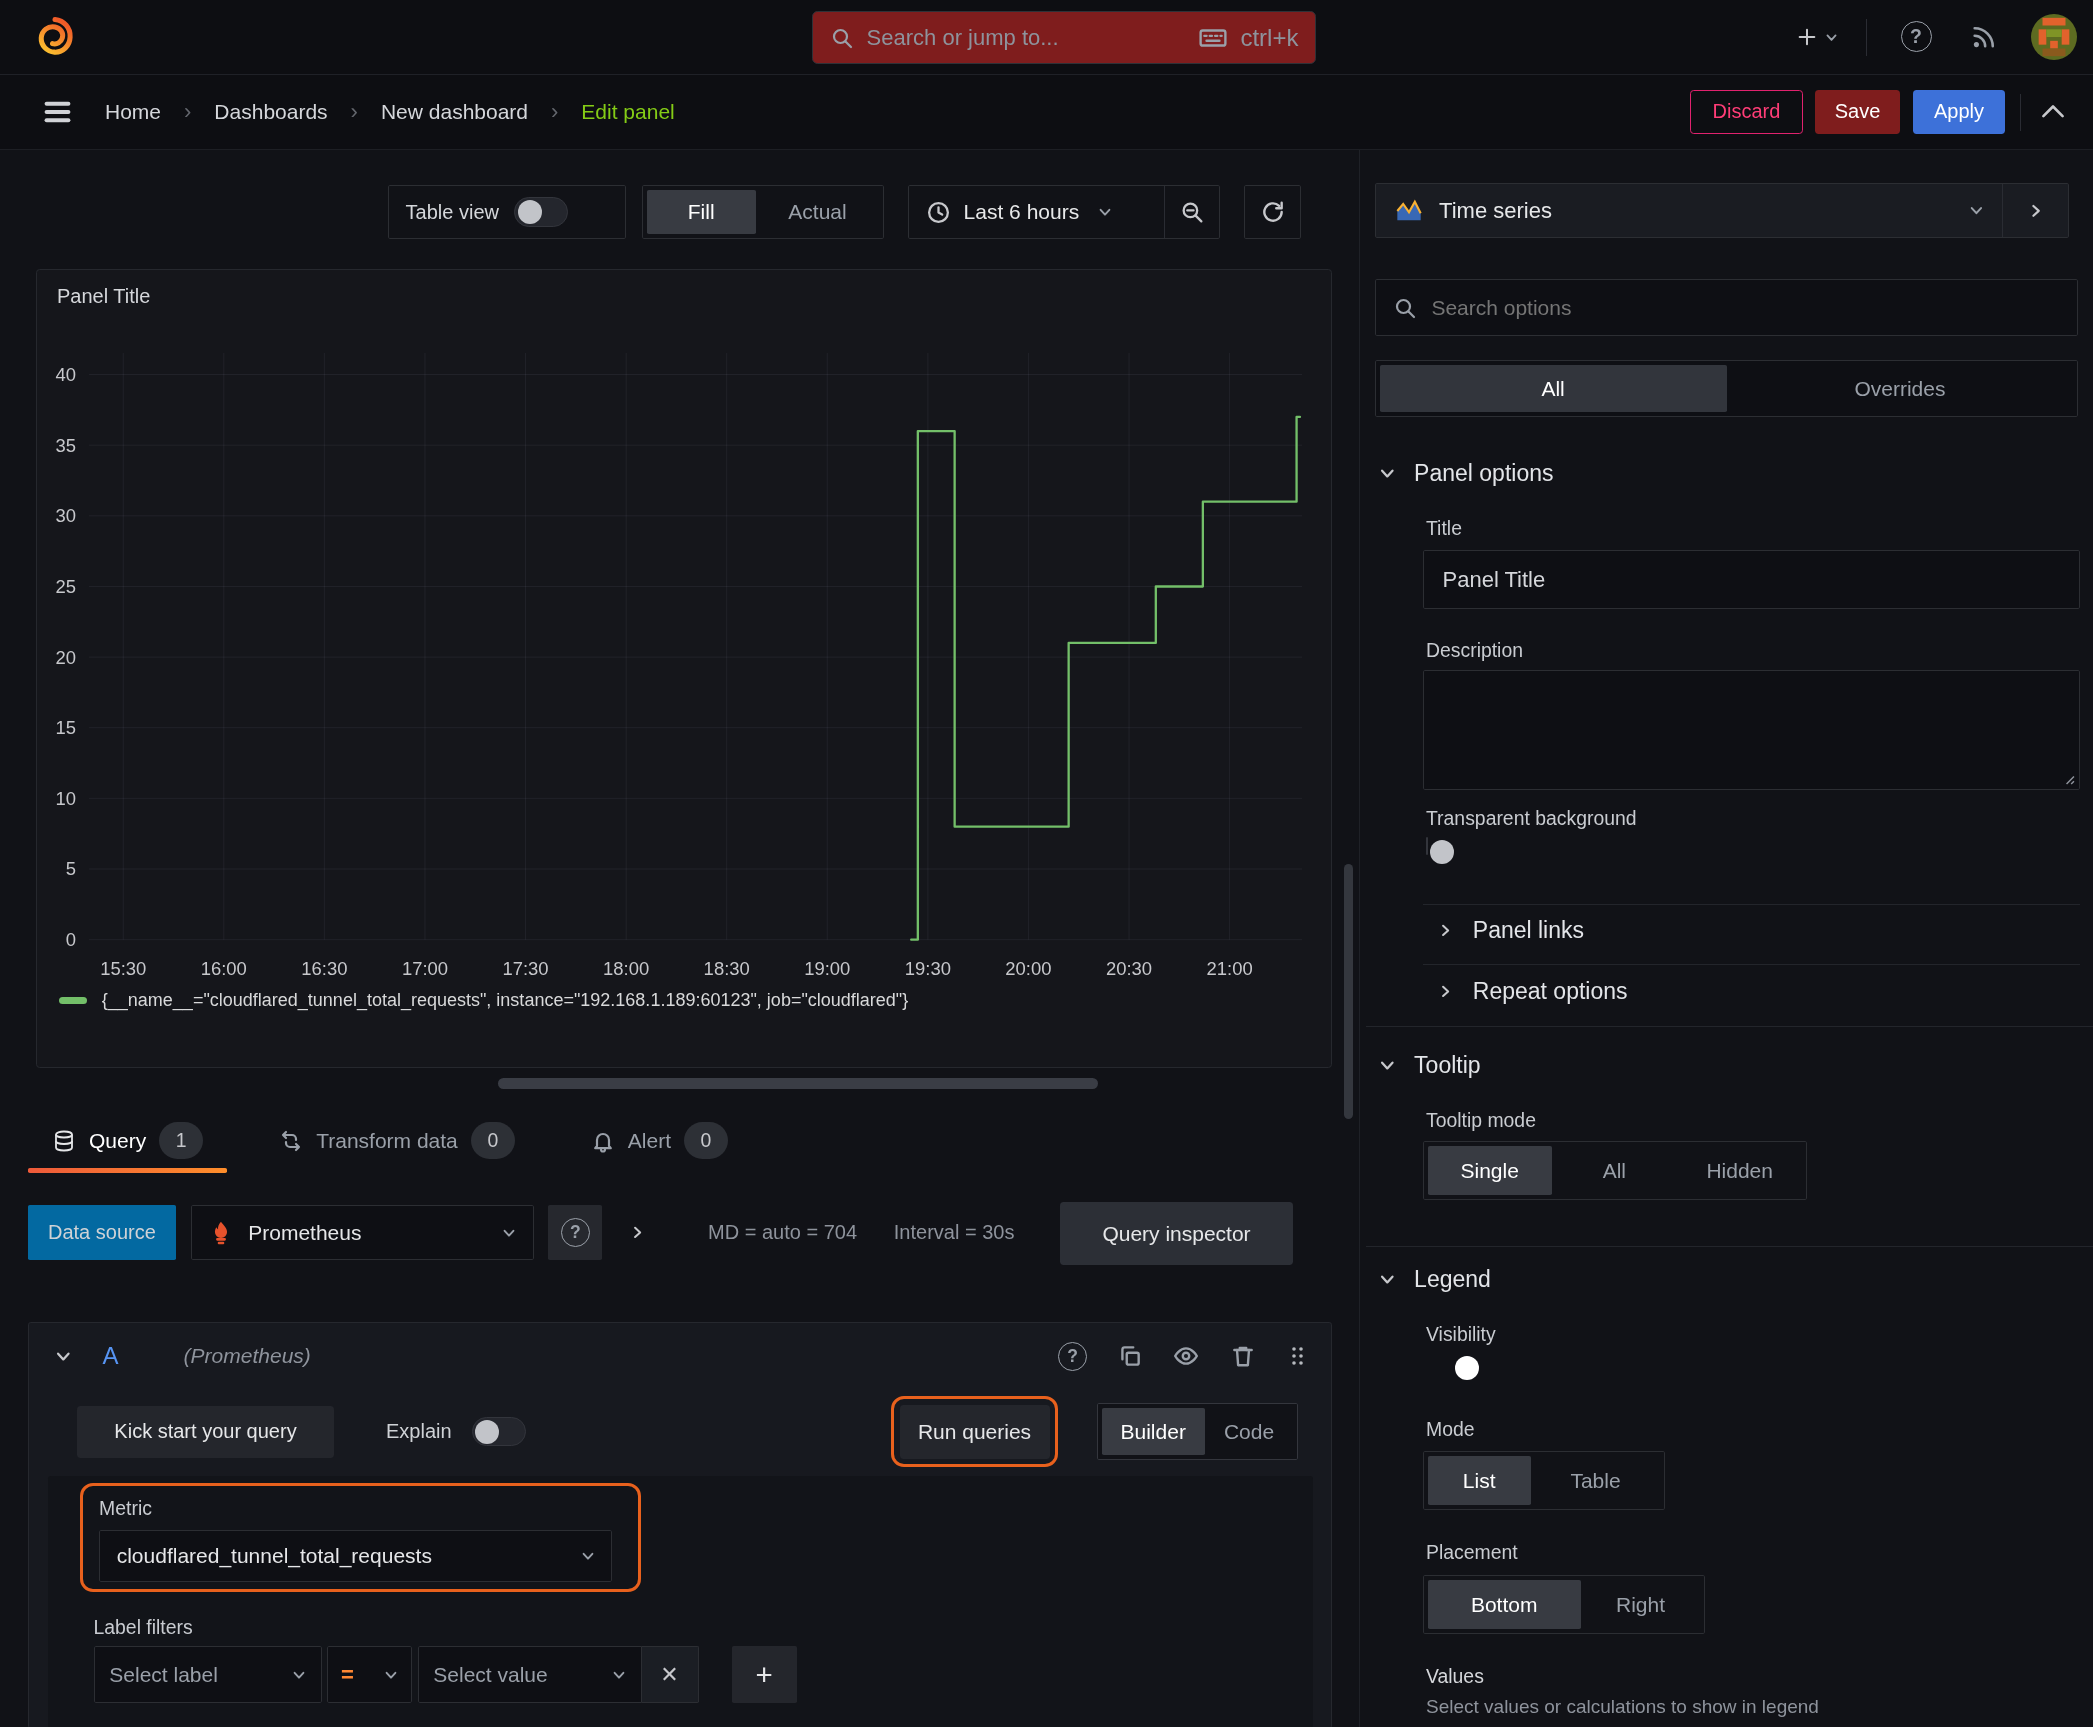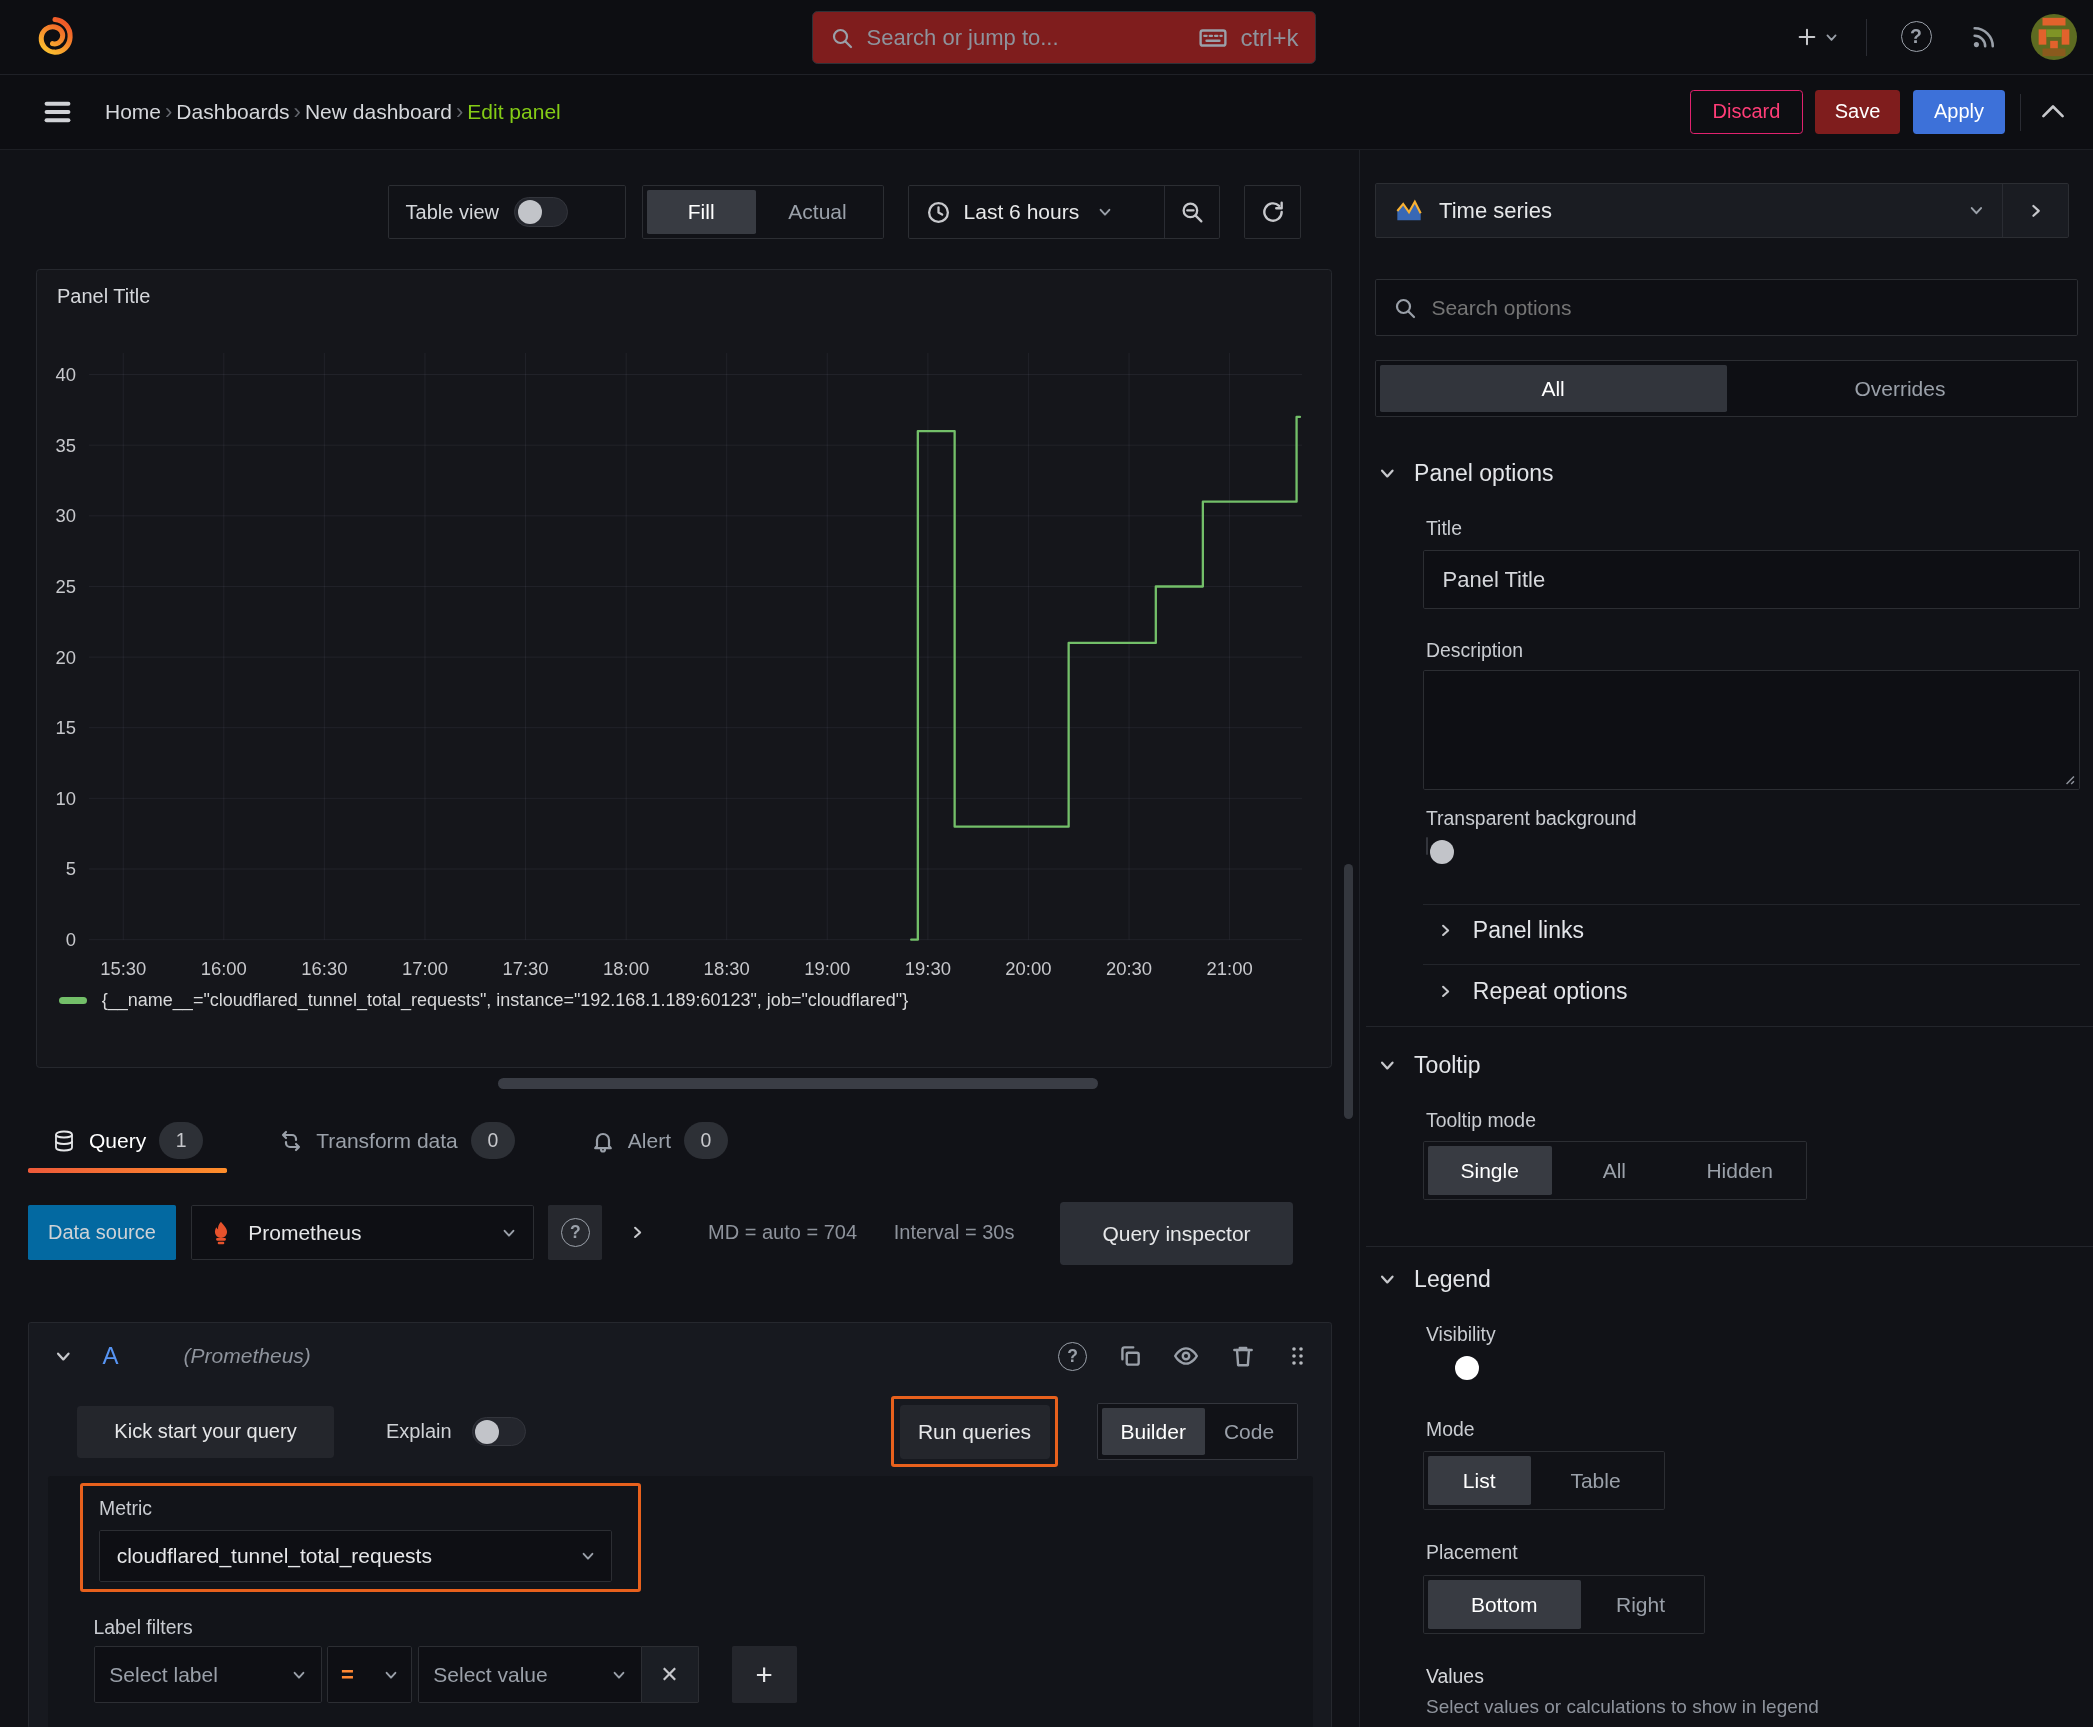--- a/index.html
+++ b/index.html
@@ -42,21 +42,21 @@
   .toggle.on{background:#3d71d9}
   .toggle.on .knob{left:27px;background:#fff}
   
   .qtab{position:relative;display:flex;align-items:center;gap:13px;height:65px;padding:0 24px;cursor:pointer}
   .badge{min-width:44px;height:37px;padding:0 13px;border-radius:18.5px;background:#2d3036;color:#c7c8cc;
          display:flex;align-items:center;justify-content:center;font-size:19.4px}
   .underline{position:absolute;left:0;right:0;bottom:0;height:4.6px;border-radius:1.8px;
              background:linear-gradient(90deg,#ee5a3a,#ff8e2b)}
   .label21{font-size:19.4px;color:#c9ccd1}
   .h25{font-size:23px;font-weight:500;color:#e3e5e9}
-  .hl-orange{border:3.7px solid #e8611d;border-radius:3px}
+  .hl-orange{border:3.7px solid #e8611d;border-radius:13px}
   .divider{background:#23252b;height:0.9px}
   .chev{stroke:#c7c8cc;stroke-width:2.2;fill:none;stroke-linecap:round;stroke-linejoin:round}
   .chevg{stroke:#9aa0a9;stroke-width:2.2;fill:none;stroke-linecap:round;stroke-linejoin:round}
   .tick{fill:#c7c8cc;font-size:20px;font-family:"Liberation Sans",sans-serif}
 </style>
 </head>
 <body>
 
 <div id="app">
 
@@ -129,21 +129,21 @@
 
   
   <div class="abs bar" style="left:0;top:75px;width:2093px;height:75px;border-bottom:0.9px solid #1d1f24">
     <button class="abs iconbtn" style="left:39px;top:20px;width:37px;height:33px">
       <svg width="31" height="26" viewBox="0 0 24 20">
           <rect x="2" y="2" width="20" height="3.2" rx="1.6" fill="#d0d2d6"></rect>
           <rect x="2" y="8.4" width="20" height="3.2" rx="1.6" fill="#d0d2d6"></rect>
           <rect x="2" y="14.8" width="20" height="3.2" rx="1.6" fill="#d0d2d6"></rect>
         </svg>
     </button>
-    <div class="abs flex" style="left:105px;top:0;height:100%;gap:4px">
+    <div class="abs flex" style="left:105px;top:0;height:100%;gap:23px">
       <span class="crumb">Home</span>
       <span class="sep">›</span>
       <span class="crumb">Dashboards</span>
       <span class="sep">›</span>
       <span class="crumb">New dashboard</span>
       <span class="sep">›</span>
       <span class="crumb last">Edit panel</span>
     </div>
     <button class="abs btn btn-discard" style="left:1690px;top:90px;width:113px;height:44px;top:14.8px">Discard</button>
     <button class="abs btn btn-save" style="left:1815px;top:14.8px;width:85px;height:44px">Save</button>

